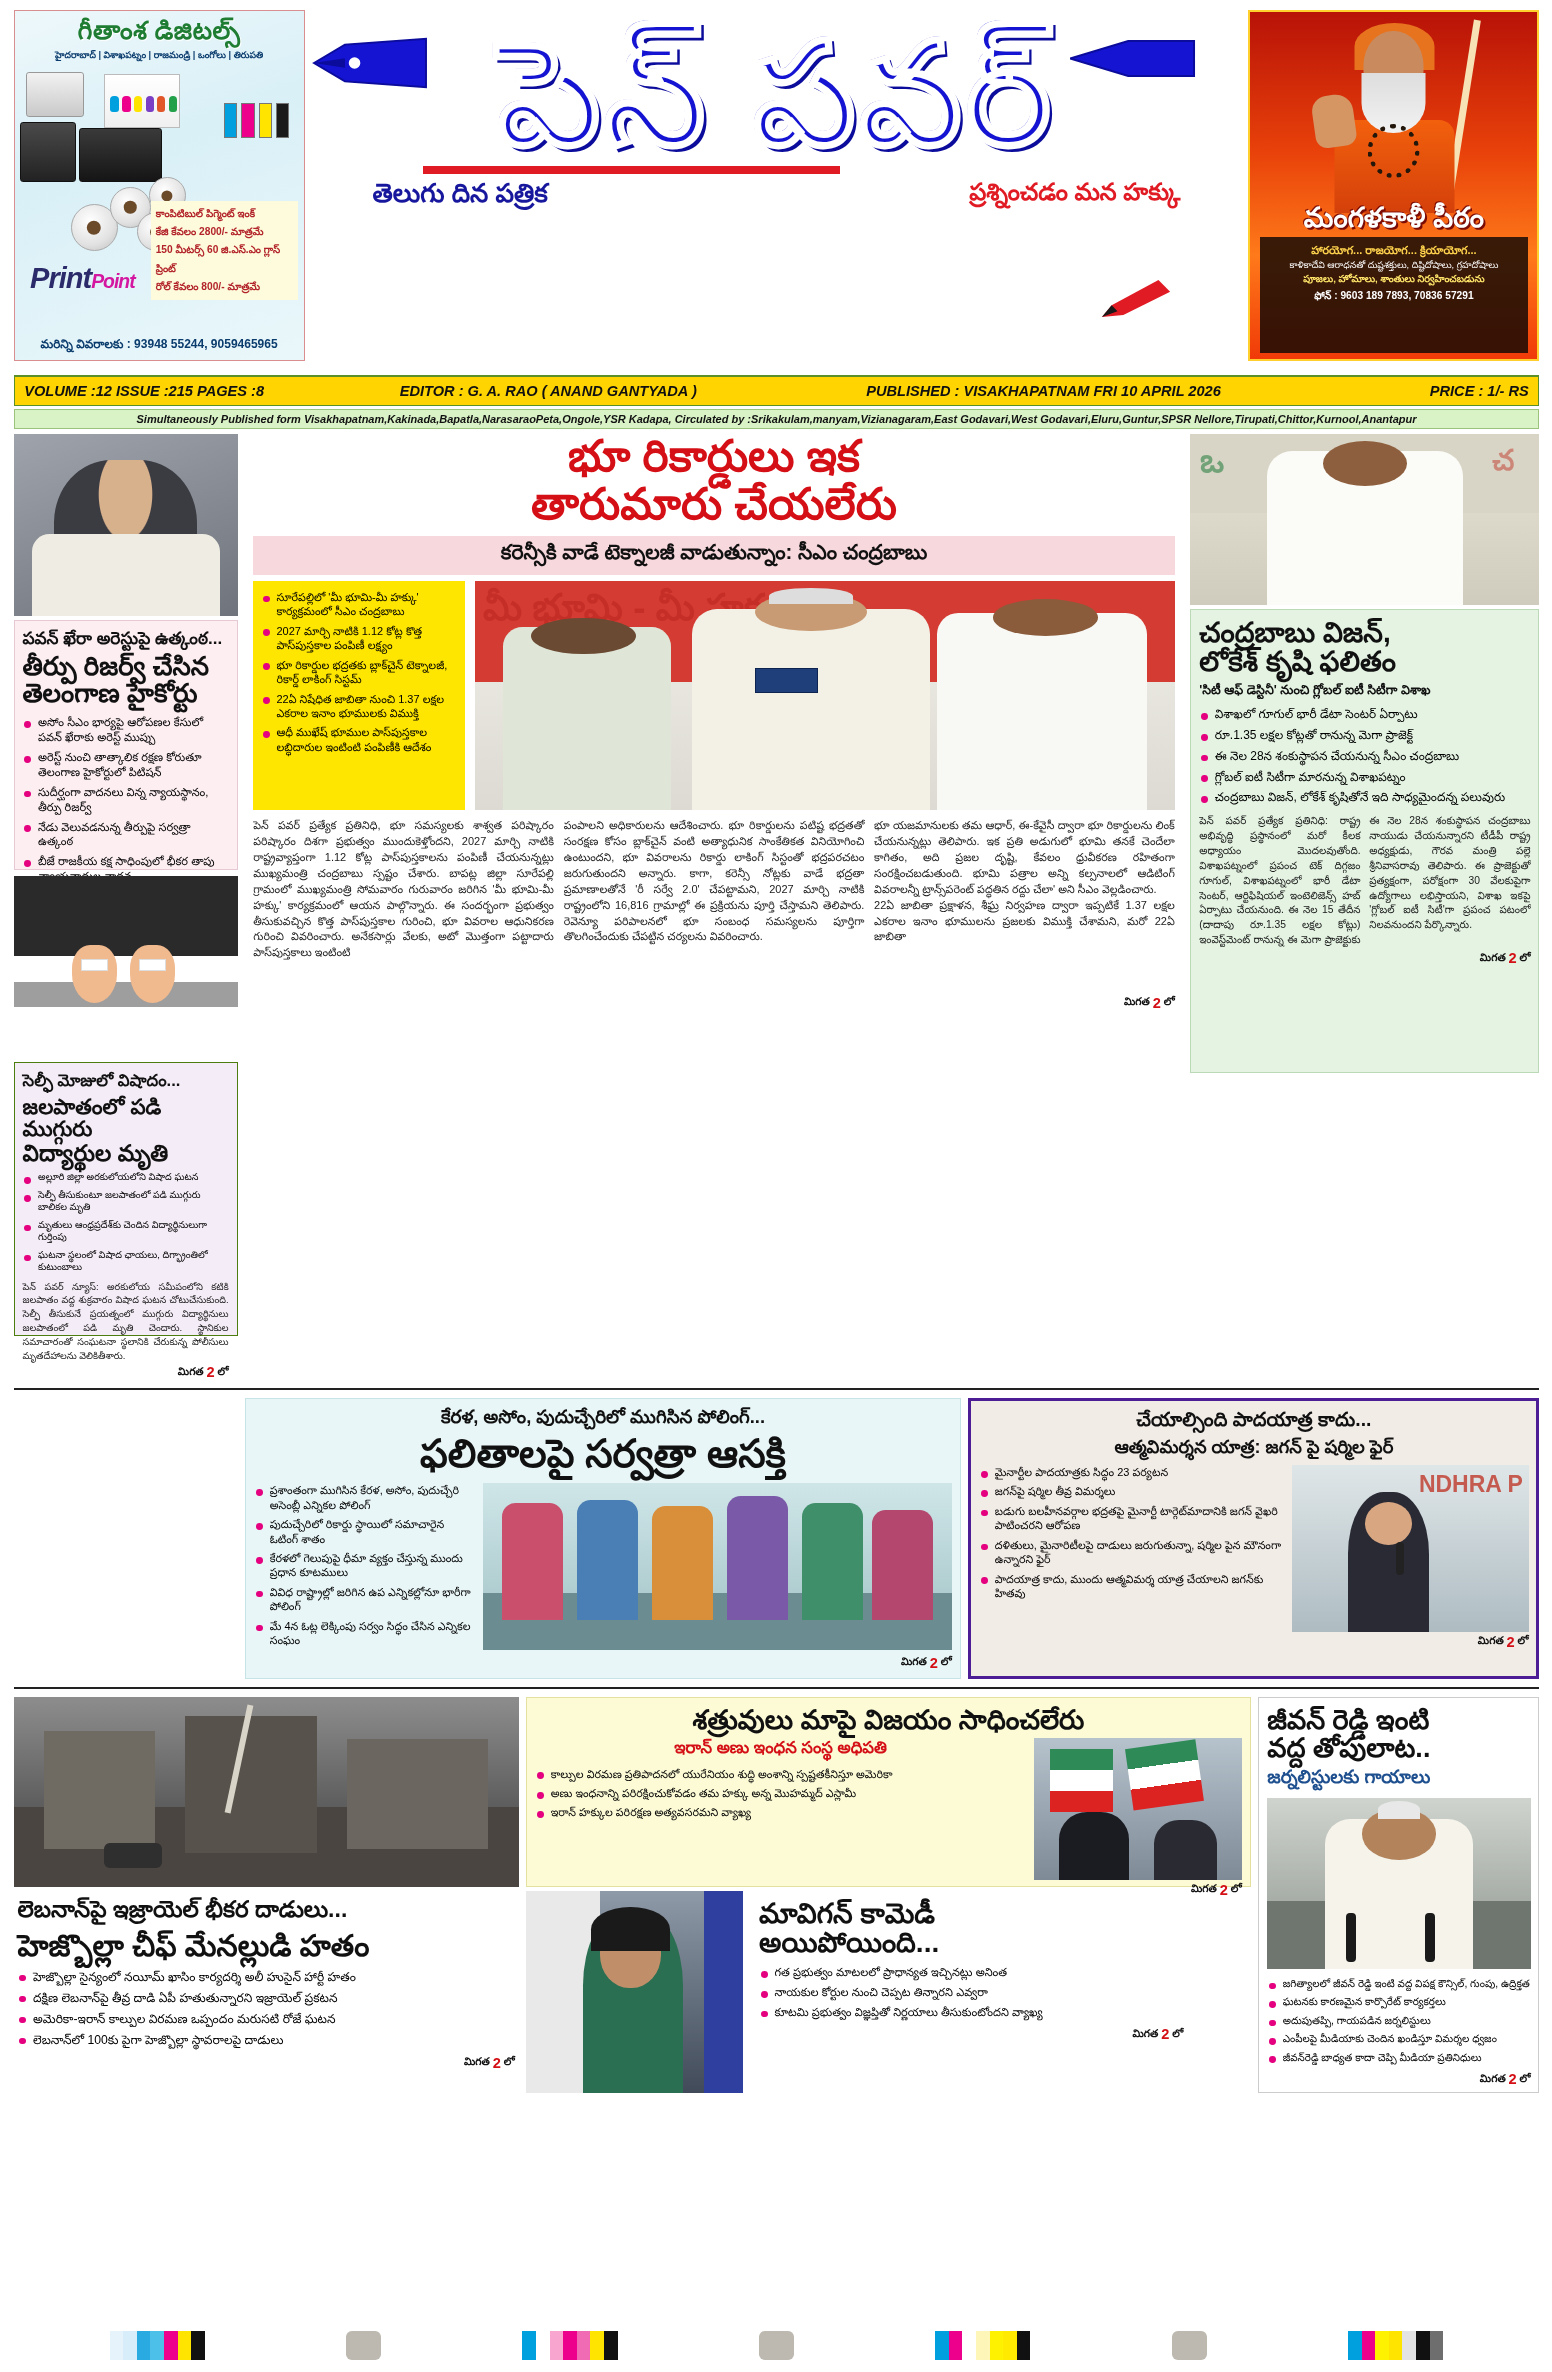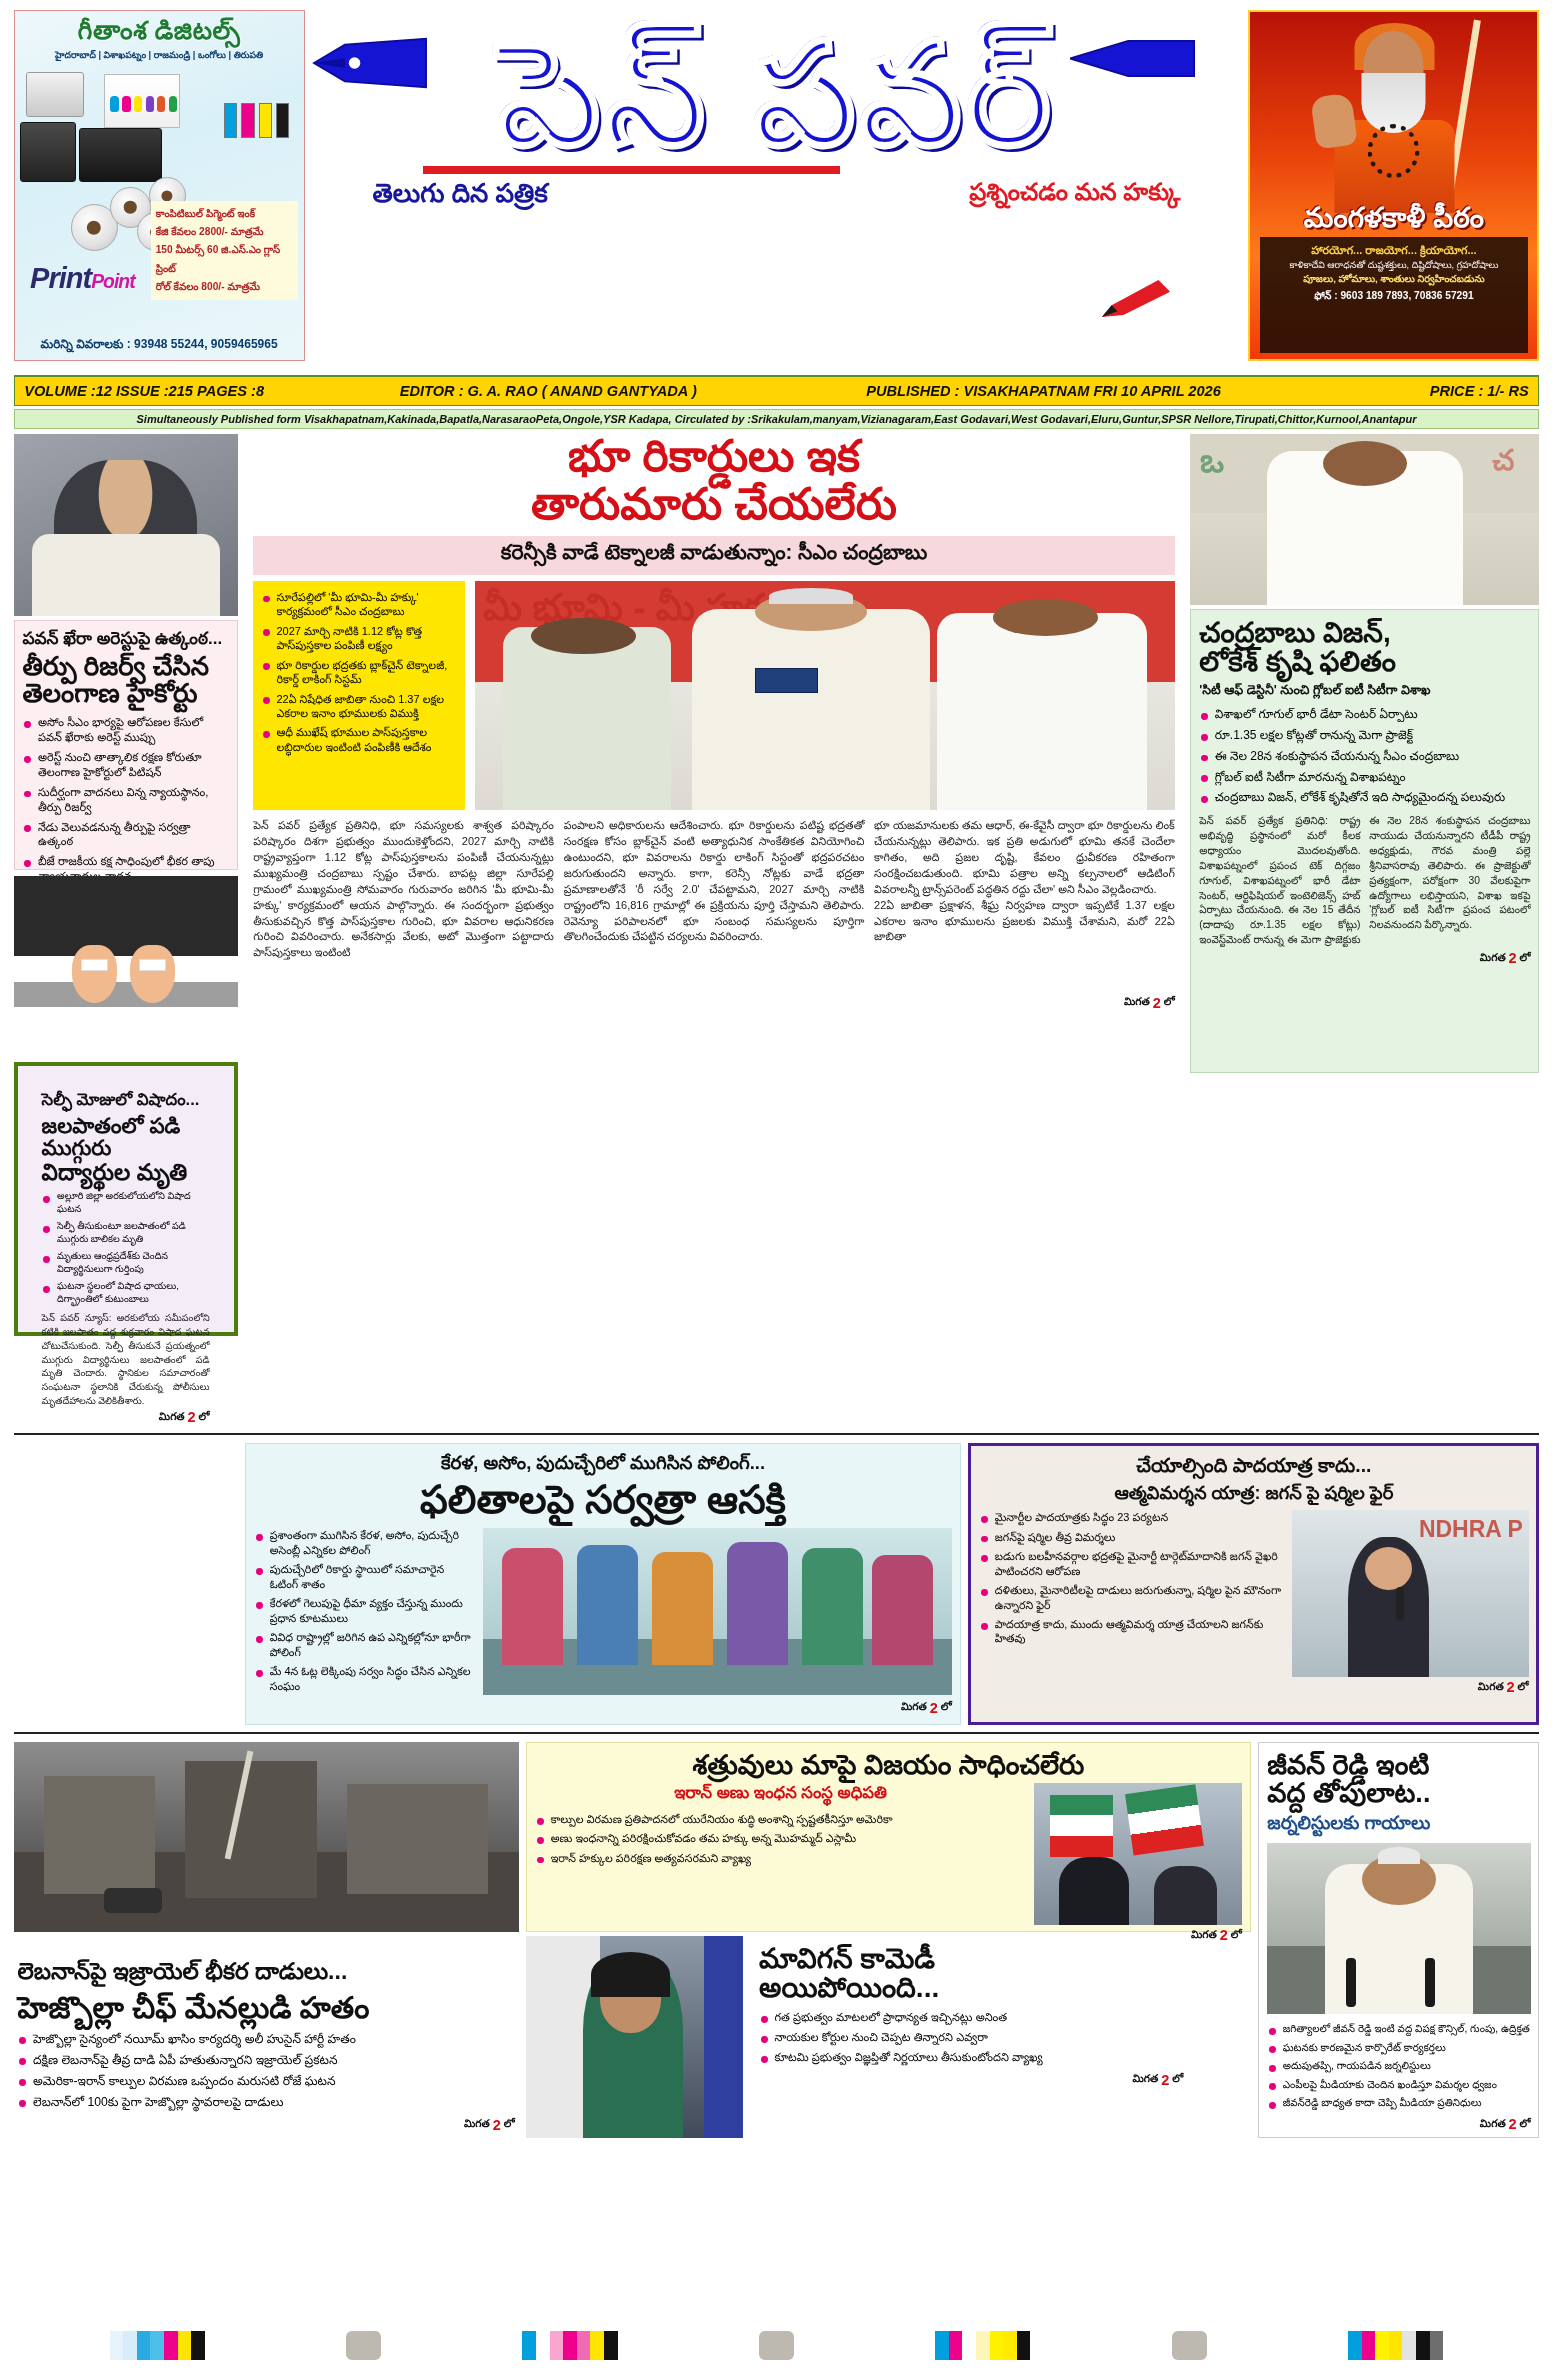--- a/index.html
+++ b/index.html
@@ -122,21 +122,21 @@
     font-size:10.7px; font-weight:bold; color:#111; }
   .jump b { color:#d40f16; font-size:14.6px; }
 
   
   .bk-telangana { background:#fdeef2; border:1px solid #e7c9d3; padding:7.8px; }
   .bk-lead { padding:0 7.8px; }
   .bk-yellow { background:#ffe600; padding:8.7px 7.8px; }
   .bk-green { background:#e4f3e2; border:1px solid #bcd9b7; padding:7.8px;}
   .bk-pink  { background:#f2ece7; border:3px solid #4c1d95; padding:7.8px;}
   .bk-mint  { background:#e9f6f7; border:1px solid #c6e3e6; padding:7.8px;}
-  .bk-lav   { background:#f4ecf7; border:4px solid #4d7c0f; padding:24px;}
+  .bk-lav   { background:#f4ecf7; border:1px solid #4d7c0f; padding:8px;}
   .bk-lyel  { background:#fcfbd6; border:1px solid #e3e0a0; padding:7.8px;}
   .bk-white { background:#fff; border:1px solid #ccc; padding:7.8px;}
 
   .rulerow { height:1.9px; background:#222; margin:7.8px 13.6px; }
 
   
   .cmyk { position:absolute; left:0; bottom:5.8px; width:1553px; height:43px; display:flex;
      align-items:center; justify-content:space-around; padding:0 39px;}
   .cmyk .grp { display:flex; }
   .cmyk .sw { width:13.6px; height:29px; }
@@ -438,21 +438,21 @@
 
       <div class="col" style="flex:0 0 505px">
         <div class="photo" style="height:190px;background:linear-gradient(#8d8d8d,#3a3a3a)">
           <div style="position:absolute;left:0;right:0;bottom:0;height:42%;background:#4a4540"></div>
           <div style="position:absolute;left:6%;top:18%;width:22%;height:62%;background:#6f6a62"></div>
           <div style="position:absolute;left:34%;top:10%;width:26%;height:72%;background:#57524b"></div>
           <div style="position:absolute;left:66%;top:22%;width:28%;height:58%;background:#6b6660"></div>
           <div style="position:absolute;left:44%;top:4%;width:5.8px;height:58%;background:#d9d4c8;transform:rotate(12deg)"></div>
           <div style="position:absolute;left:18%;bottom:10%;width:58px;height:25px;background:#2f2f2f;border-radius:5.8px"></div>
         </div>
-        <div class="bk-white" style="margin-top:18px;height:206px;border:none;padding:7.8px 3.9px">
+        <div class="bk-white" style="margin-top:1px;height:206px;border:none;padding:7.8px 3.9px">
           <div class="kicker" style="font-size:23px">లెబనాన్‌పై ఇజ్రాయెల్ భీకర దాడులు...</div>
           <div class="hl-blk" style="font-size:30px;margin-top:1.9px">హెజ్బొల్లా చీఫ్ మేనల్లుడి హతం</div>
           <ul class="bul" style="margin-top:7.8px;font-size:12.2px">
             <li>హెజ్బొల్లా సైన్యంలో నయీమ్ ఖాసిం కార్యదర్శి అలీ హుసైన్ హార్టీ హతం</li>
             <li>దక్షిణ లెబనాన్‌పై తీవ్ర దాడి ఏపీ హతుతున్నారని ఇజ్రాయెల్ ప్రకటన</li>
             <li>అమెరికా-ఇరాన్ కాల్పుల విరమణ ఒప్పందం మరుసటి రోజే ఘటన</li>
             <li>లెబనాన్‌లో 100కు పైగా హెజ్బొల్లా స్థావరాలపై దాడులు</li>
           </ul>
           <div class="jump">
             <span>మిగత</span>

